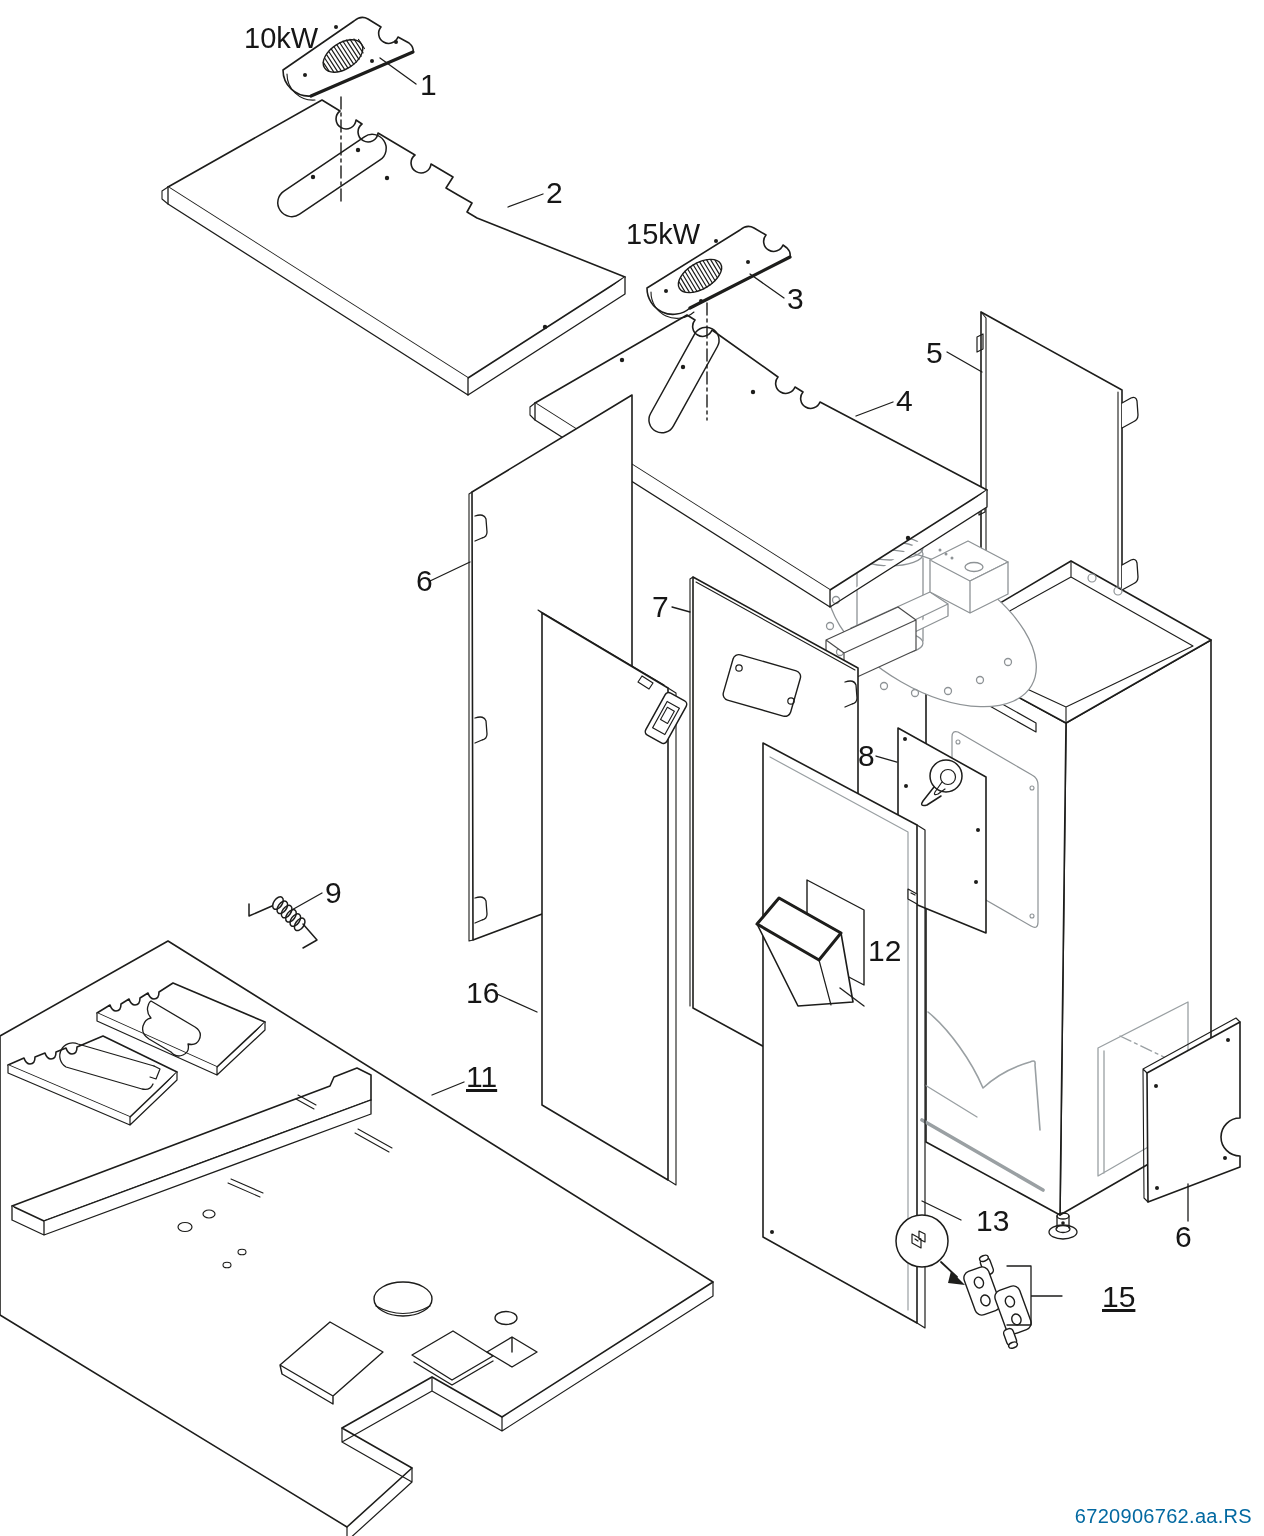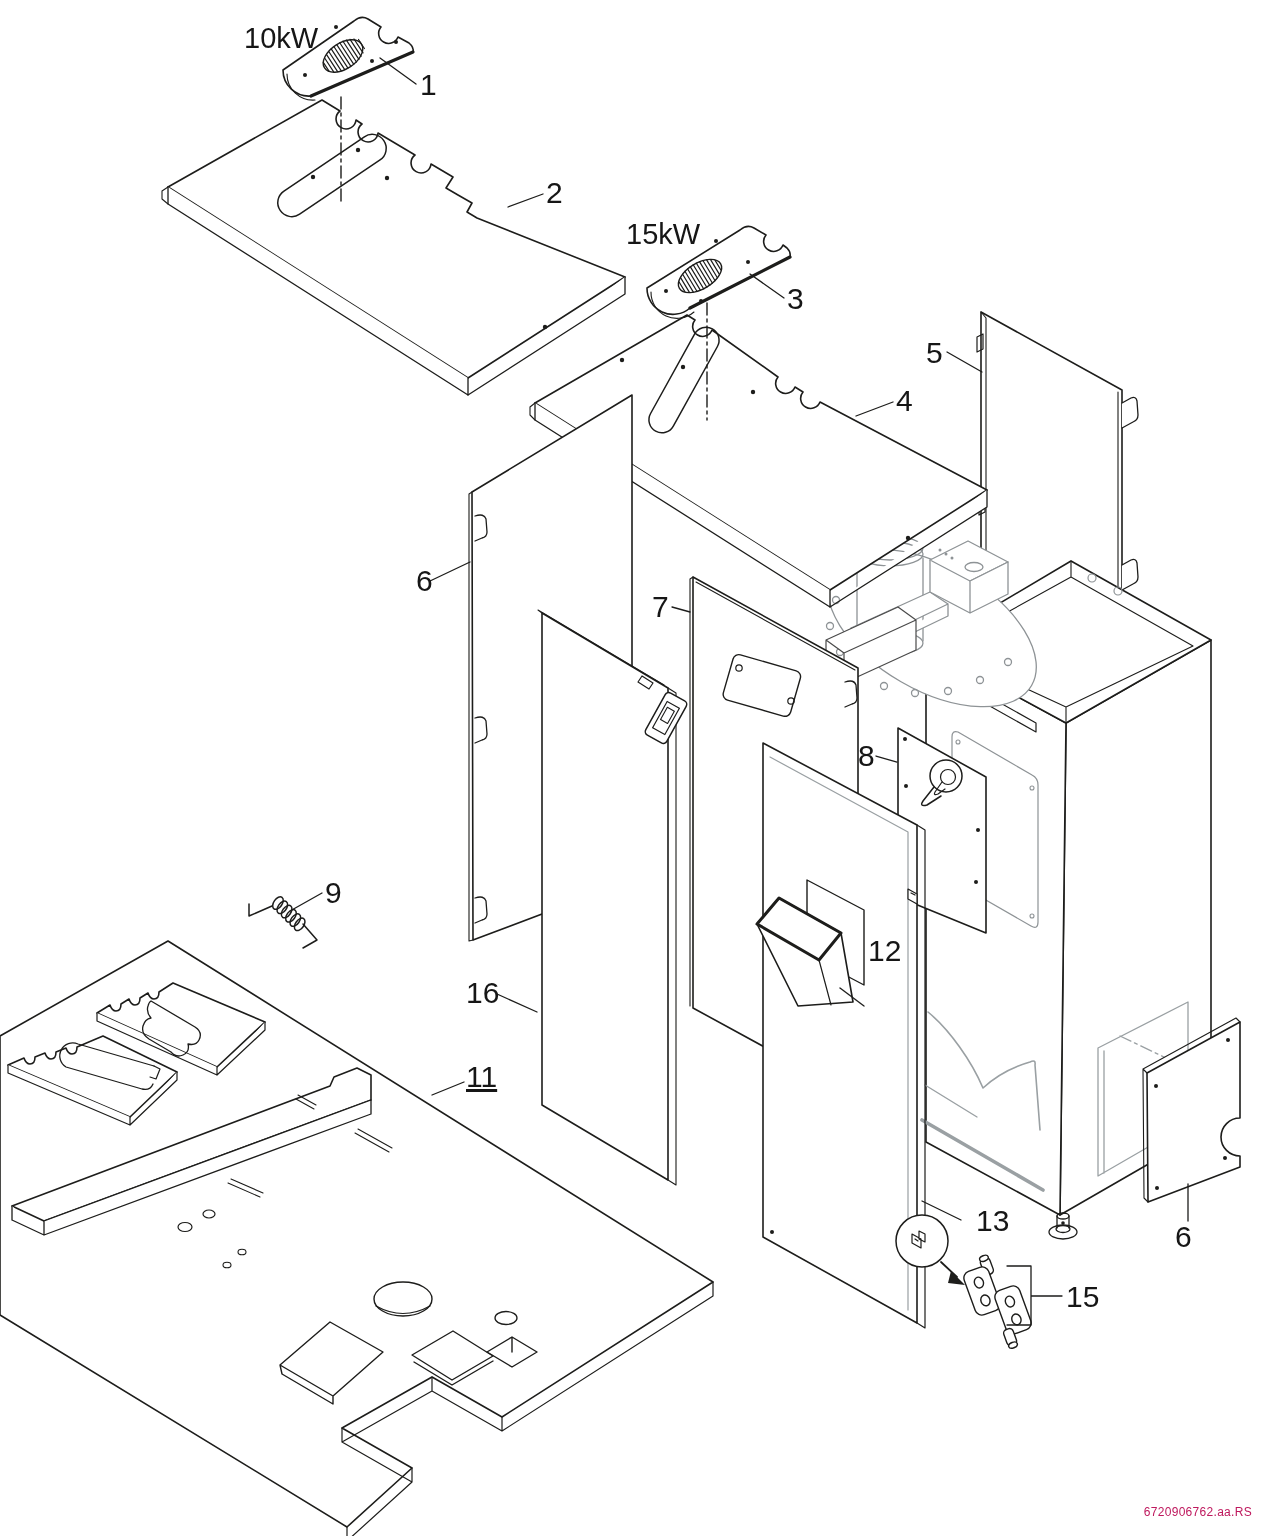--- a/index.html
+++ b/index.html
@@ -2,21 +2,21 @@
 <html><head>
 <meta charset="utf-8">
 <style>
   html,body{margin:0;padding:0;background:#fff;}
   #stage{position:relative;width:1264px;height:1536px;background:#fff;overflow:hidden;
          font-family:"Liberation Sans",sans-serif;}
   #stage svg{position:absolute;left:0;top:0;}
   .part-label{position:absolute;font-size:30px;line-height:1;color:#161616;
               font-family:"Liberation Sans",sans-serif;white-space:nowrap;}
   .variant-label{position:absolute;font-size:29px;line-height:1;color:#161616;white-space:nowrap;}
-  .doc-code{position:absolute;font-size:12px;line-height:1;color:#be185d;letter-spacing:.3px;}
+  .doc-code{position:absolute;font-size:20px;line-height:1;color:#0369a1;letter-spacing:.3px;}
 </style>
 </head>
 <body>
 
 <div id="stage">
 
 <svg width="1264" height="1536" viewBox="0 0 1264 1536" fill="none" stroke="#1d1d1b" stroke-width="1.6" stroke-linejoin="round" stroke-linecap="round">
 
   <g>
     <path fill="#fff" d="M168,187 L322,100 L340,111 a10,10 0 1 0 16,9 l6,4 a10,10 0 1 0 16,9
@@ -317,16 +317,16 @@
   <div class="part-label" style="left:926px;top:338px;">5</div>
   <div class="part-label" style="left:416px;top:566px;">6</div>
   <div class="part-label" style="left:652px;top:592px;">7</div>
   <div class="part-label" style="left:858px;top:741px;">8</div>
   <div class="part-label" style="left:325px;top:878px;">9</div>
   <div class="part-label" style="left:466px;top:978px;">16</div>
   <div class="part-label" style="left:466px;top:1062px;text-decoration:underline;">11</div>
   <div class="part-label" style="left:868px;top:936px;">12</div>
   <div class="part-label" style="left:964px;top:1206px;margin-left:12px;">13</div>
   <div class="part-label" style="left:1175px;top:1222px;">6</div>
-  <div class="part-label" style="left:1066px;top:1282px;">15</div>
+  <div class="part-label" style="left:1102px;top:1282px;text-decoration:underline;">15</div>
 
   <div class="doc-code" style="right:12px;top:1506px;position:absolute;">6720906762.aa.RS</div>
 </div>
 
 </body></html>

